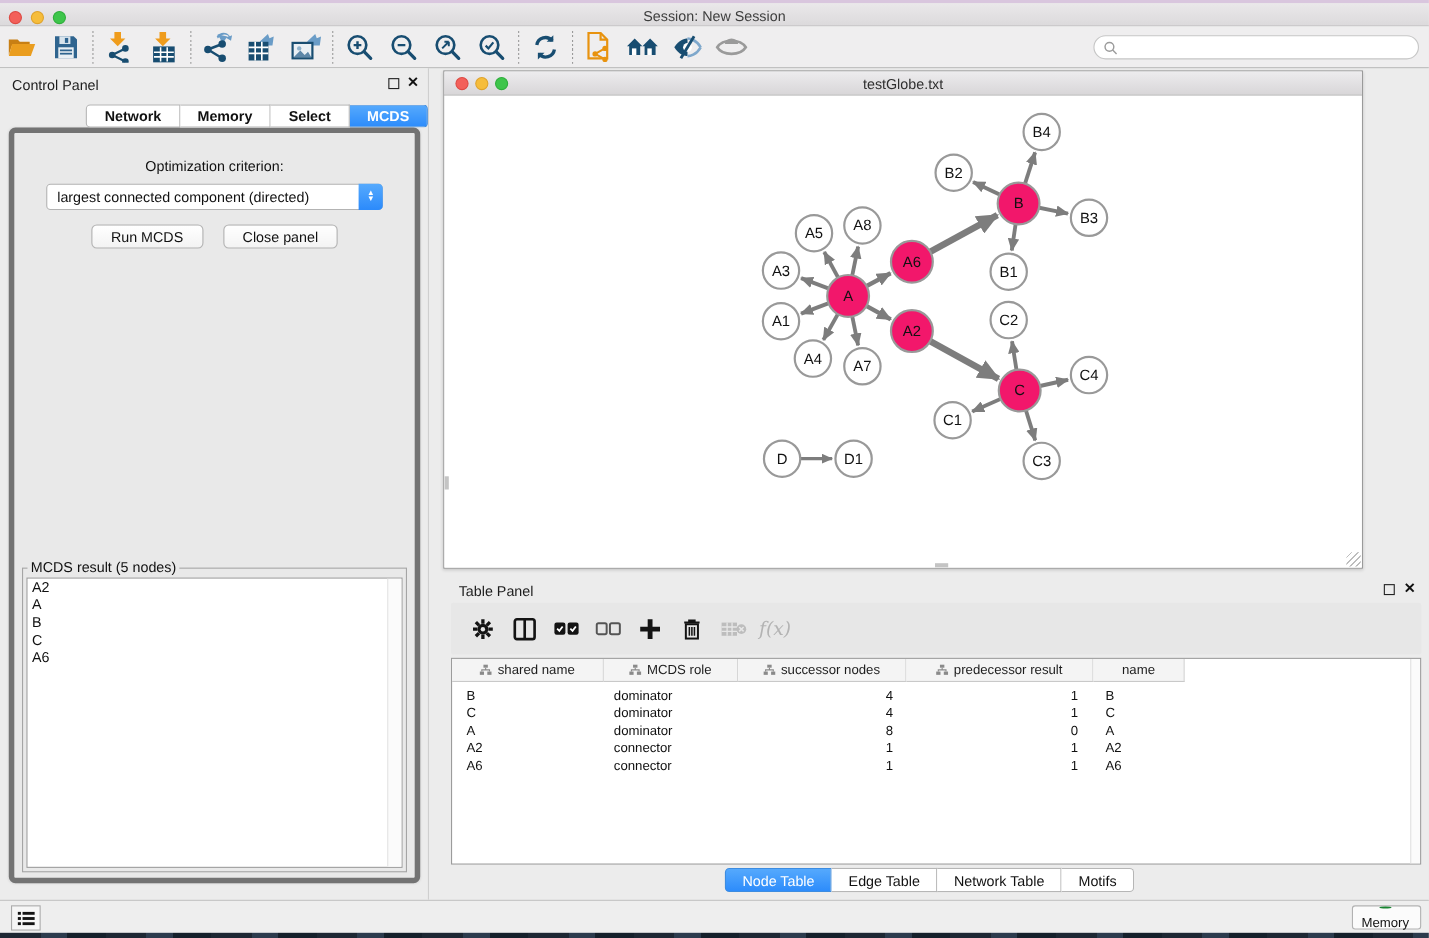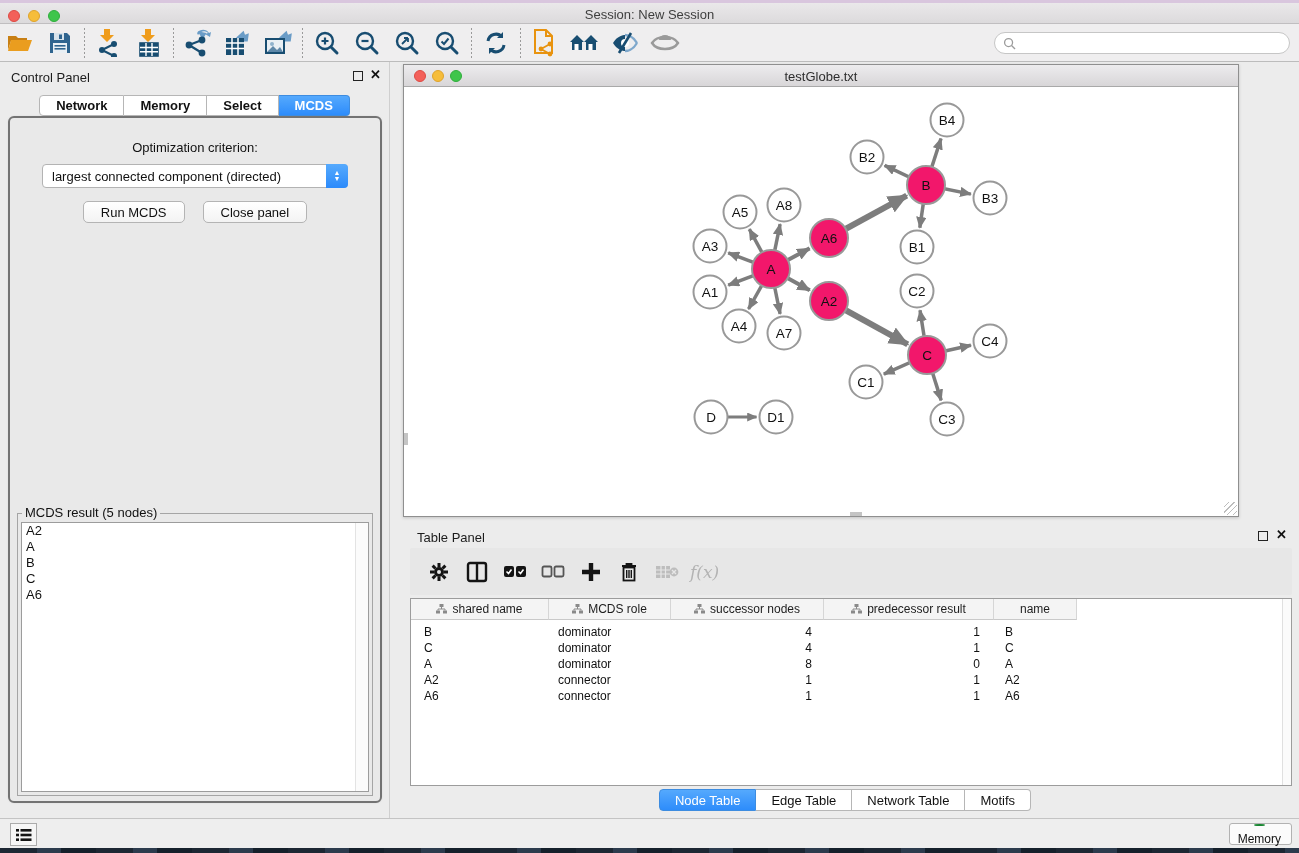--- a/index.html
+++ b/index.html
@@ -30,29 +30,29 @@
 
   
   .control-panel { position:absolute; left:0; top:62px; width:390px; height:756px;
     background:#ececec; border-right:1px solid #cfcfcf; }
   .cp-header { position:relative; height:30px; }
   .panel-title { position:absolute; left:11px; top:8px; font-size:13px; color:#1c1c1c; }
   .float-icon { position:absolute; top:9px; width:10px; height:10px; border:1.6px solid #222; background:transparent; }
   .close-icon { position:absolute; top:5px; font-size:13px; font-weight:bold; color:#111; }
   .cp-header .float-icon { right:26px; } .cp-header .close-icon { right:8px; }
 
-  .cp-tabs { position:absolute; left:0; top:33px; width:100%; display:flex; justify-content:center; z-index:3; }
+  .cp-tabs { position:absolute; left:0; top:33px; width:100%; display:flex; justify-content:flex-end; z-index:3; }
   .seg-tab { height:21px; padding:0 16px; background:#fff; border:1px solid #b6b6b6; border-left:none;
     font-size:13px; font-weight:600; color:#111; display:flex; align-items:center; }
   .seg-tab:first-child { border-left:1px solid #b6b6b6; border-radius:4px 0 0 4px; }
   .seg-tab:last-child { border-radius:0 4px 4px 0; }
   .seg-tab.selected { background:linear-gradient(#55a9fd,#2d8cfb); border-color:#3d8ce0; color:#fff; }
 
   .cp-body { position:absolute; left:8px; top:54px; width:374px; height:687px;
-    background:#e9e9e9; border:2px solid #737373; border-radius:6px; box-shadow:0 0 2px rgba(0,0,0,.08); }
+    background:#e9e9e9; border:5px solid #737373; border-radius:6px; box-shadow:0 0 2px rgba(0,0,0,.08); }
   .opt-label { margin-top:22px; text-align:center; font-size:13px; color:#111; }
   .combo { position:relative; margin:9px auto 0; width:306px; height:24px; background:#fff;
     border:1px solid #b3b3b3; border-radius:4px; }
   .combo-text { position:absolute; left:9px; top:4px; font-size:13px; color:#111; white-space:nowrap; }
   .combo-stepper { position:absolute; right:-1px; top:-1px; width:22px; height:24px; border-radius:0 4px 4px 0;
     background:linear-gradient(#56aafd,#2b8afb); display:flex; flex-direction:column; align-items:center; justify-content:center; }
   .combo-stepper span { color:#fff; font-size:7px; line-height:6px; }
   .cp-buttons { margin-top:13px; display:flex; justify-content:center; gap:18px; }
   .mac-btn { height:22px; padding:0 17px; background:linear-gradient(#ffffff,#f3f3f3); border:1px solid #b4b4b4;
     border-radius:5px; font-size:13px; color:#111; display:flex; align-items:center; }

